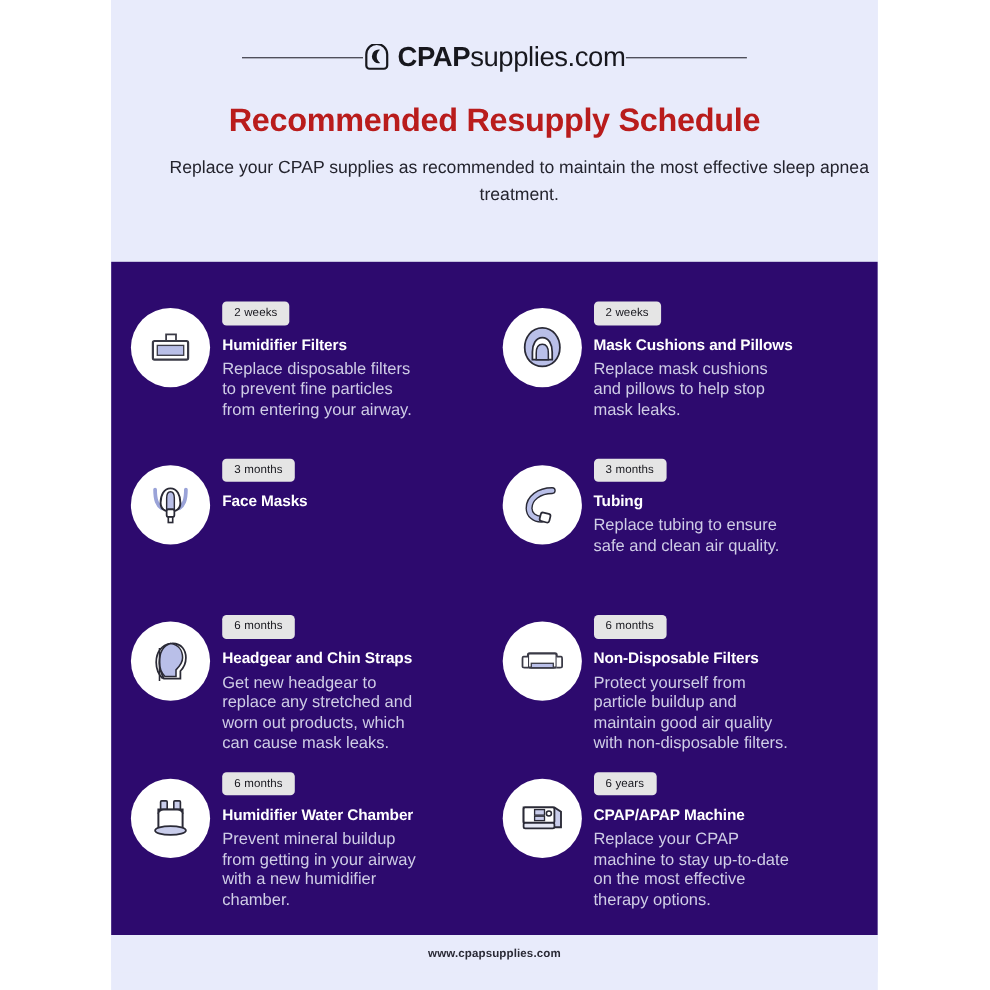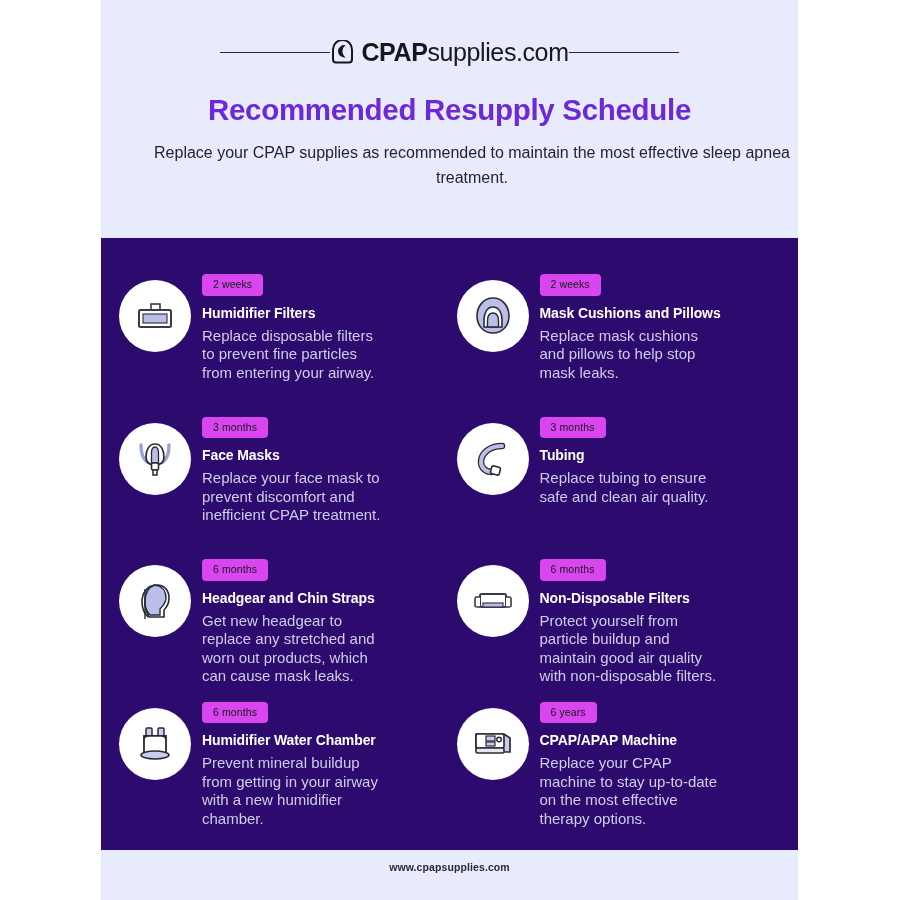--- a/index.html
+++ b/index.html
@@ -54,21 +54,21 @@
     white-space: nowrap;
   }
   .logo-text .b { font-weight: 700; }
   .logo-text .n { font-weight: 400; }
 
   .title {
     margin-top: 26px;
     text-align: center;
     font-size: 29.5px;
     font-weight: 700;
-    color: #6d28d9;
+    color: #b91c1c;
     letter-spacing: -0.3px;
   }
   .subtitle {
     margin-top: 13px;
     text-align: center;
     font-size: 16px;
     line-height: 25px;
     color: #24242e;
     margin-left: 45px;
   }
@@ -106,21 +106,21 @@
   }
 
   .card-body {
     flex: 1 1 auto;
     padding-top: 2px;
     min-width: 0;
   }
 
   .badge {
     display: inline-block;
-    background: #d946ef;
+    background: #e5e5e5;
     color: #17171d;
     font-size: 10.5px;
     line-height: 1;
     padding: 5px 11px 6px 11px;
     border-radius: 4px;
     letter-spacing: 0.1px;
   }
 
   .card-title {
     margin-top: 9px;
@@ -220,21 +220,20 @@
             <path d="M36 8 C36 18 34 22 30 25" fill="none" stroke="#9aa3d8" stroke-width="3.4" stroke-linecap="round"></path>
             <path d="M22 7 C28 7 31 13 31 20 C31 25 28 28 22 28 C16 28 13 25 13 20 C13 13 16 7 22 7 Z" fill="#fff" stroke="#2a2a36" stroke-width="1.7"></path>
             <path d="M18.5 16 C18.5 12 20 10 22 10 C24 10 25.5 12 25.5 16 L25.5 26 L18.5 26 Z" fill="#b9bfe8" stroke="#2a2a36" stroke-width="1.3"></path>
             <rect x="18.5" y="26" width="7" height="7" rx="1.5" fill="#fff" stroke="#2a2a36" stroke-width="1.6"></rect>
             <rect x="20" y="33" width="4" height="5" fill="#fff" stroke="#2a2a36" stroke-width="1.5"></rect>
           </svg>
         </div>
         <div class="card-body">
           <span class="badge">3 months</span>
           <div class="card-title">Face Masks</div>
-          <div class="card-desc">Replace your face mask to prevent discomfort and inefficient CPAP treatment.</div>
         </div>
       </div>
 
       <div class="card">
         <div class="icon-bubble">
           <svg width="44" height="44" viewBox="0 0 44 44">
             <path d="M31 9 C19 9 10 16 10 25 C10 31 15 35 21 35" fill="none" stroke="#2a2a36" stroke-width="6.5" stroke-linecap="round"></path>
             <path d="M31 9 C19 9 10 16 10 25 C10 31 15 35 21 35" fill="none" stroke="#b9bfe8" stroke-width="4" stroke-linecap="round"></path>
             <rect x="20" y="29.5" width="9" height="8" rx="2" transform="rotate(14 24.5 33.5)" fill="#fff" stroke="#2a2a36" stroke-width="1.6"></rect>
           </svg>

